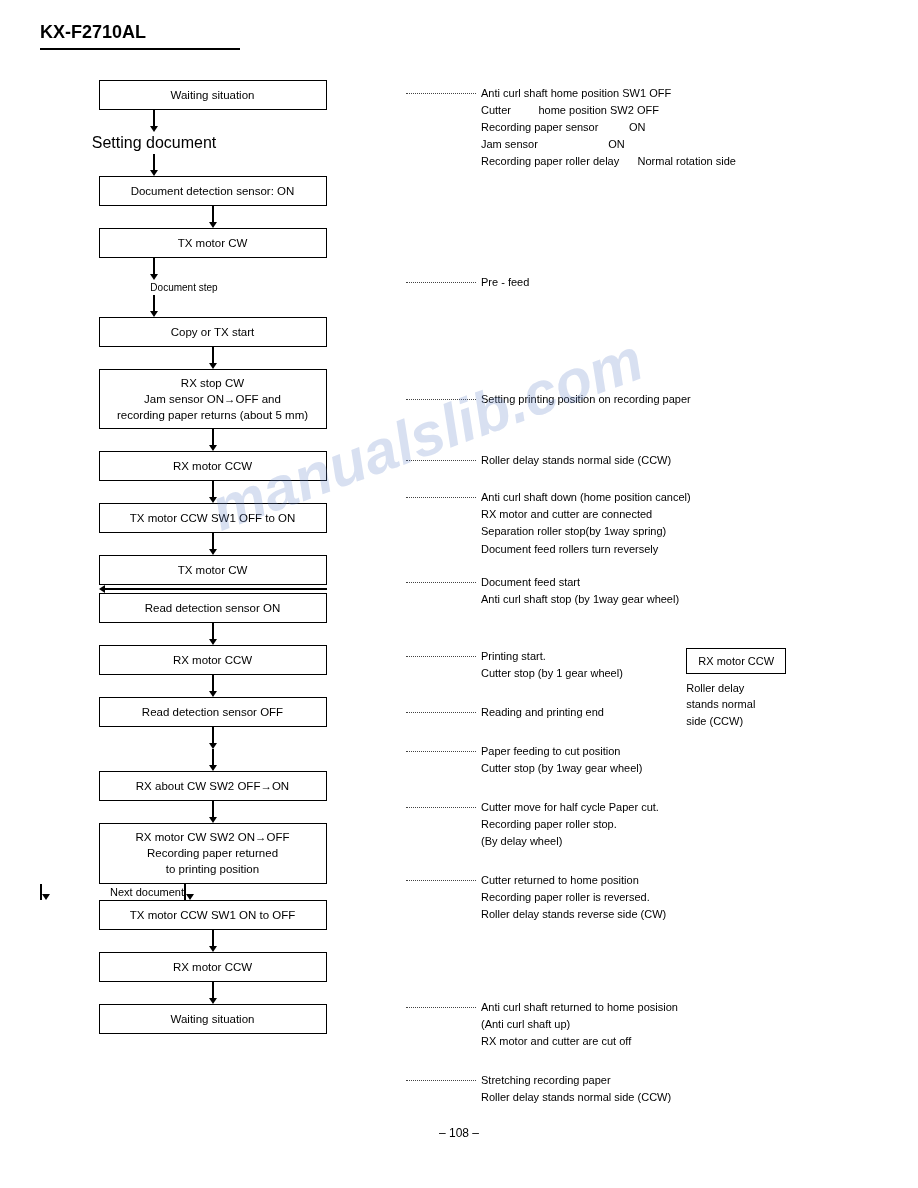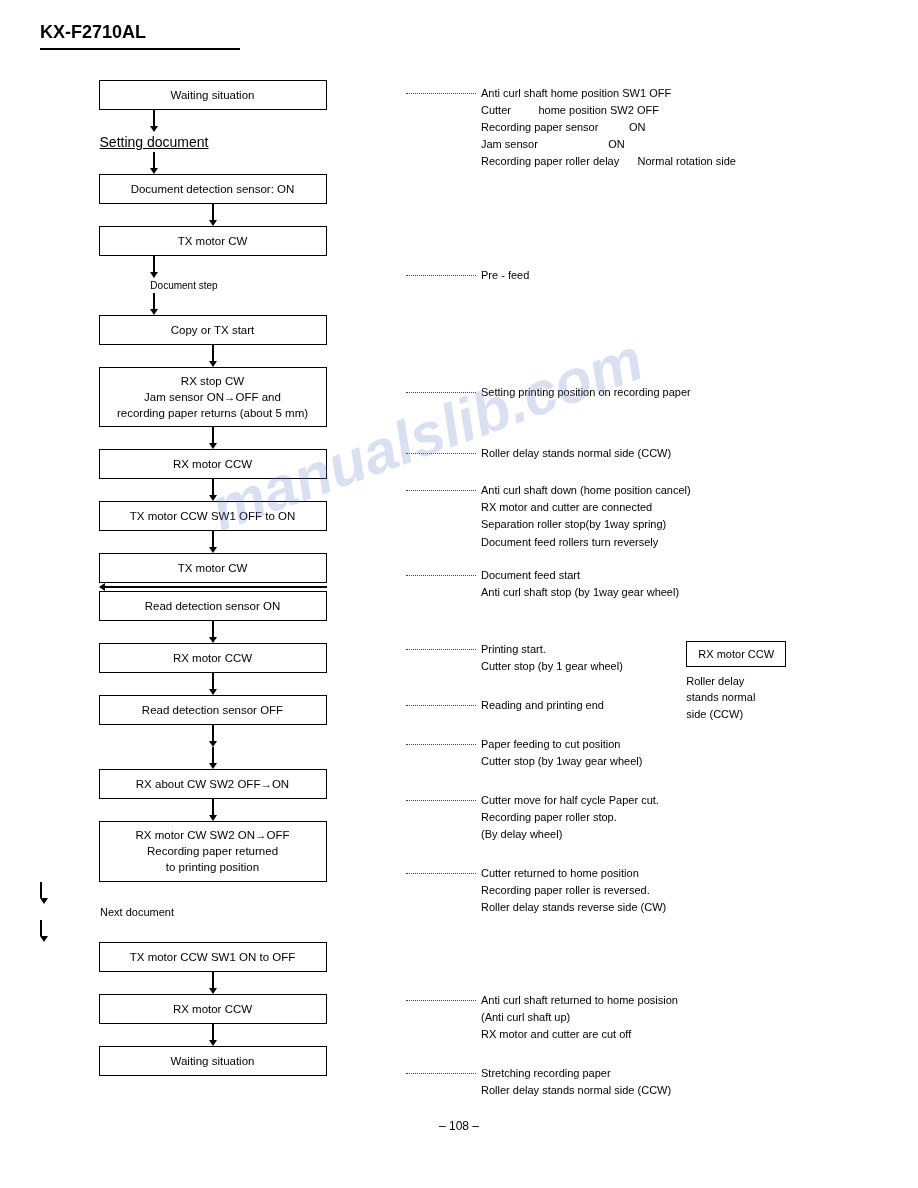--- a/index.html
+++ b/index.html
@@ -126,21 +126,21 @@
 
     <div class="left-section">
 
       <div class="fi">
         <div class="box">Waiting situation</div>
       </div>
 
       <div style="display:flex;flex-direction:column;align-items:center;width:228px;">
         <div style="width:2px;height:16px;background:#000;margin:0 auto;"></div>
         <div style="width:0;height:0;border-left:4px solid transparent;border-right:4px solid transparent;border-top:6px solid #000;margin:0 auto;"></div>
-        <div style="font-size:14px;text-align:center;margin:2px 4px;text-decoration:underline;">Setting document</div>
+        <div style="font-size:16px;text-align:center;margin:2px 4px;">Setting document</div>
         <div style="width:2px;height:16px;background:#000;margin:0 auto;"></div>
         <div style="width:0;height:0;border-left:4px solid transparent;border-right:4px solid transparent;border-top:6px solid #000;margin:0 auto;"></div>
       </div>
 
       <div class="fi">
         <div class="box">Document detection sensor: ON</div>
       </div>
 
       <div style="display:flex;flex-direction:column;align-items:center;">
         <div style="width:2px;height:16px;background:#000;"></div>
@@ -251,21 +251,21 @@
       </div>
 
       <div class="fi">
         <div class="box" style="min-height:52px;flex-direction:column;">
           <span>RX motor CW SW2 ON→OFF</span>
           <span>Recording paper returned</span>
           <span>to printing position</span>
         </div>
       </div>
 
-      <div style="display:flex;flex-direction:column;align-items:flex-start;width:228px;">
+      <div style="display:flex;flex-direction:row;align-items:flex-end;width:228px;">
         <div style="width:2px;height:16px;background:#000;"></div>
         <div style="width:0;height:0;border-left:4px solid transparent;border-right:4px solid transparent;border-top:6px solid #000;"></div>
         <div style="font-size:11px;text-align:center;margin:2px 0 2px 60px;">Next document</div>
         <div style="width:2px;height:16px;background:#000;"></div>
         <div style="width:0;height:0;border-left:4px solid transparent;border-right:4px solid transparent;border-top:6px solid #000;"></div>
       </div>
 
       <div class="fi">
         <div class="box">TX motor CCW SW1 ON to OFF</div>
       </div>
@@ -294,21 +294,21 @@
 
       <div style="margin-top:5px;">
         <div class="ann">
           <div class="dotline"></div>
           <div class="annotation-content">Anti curl shaft home position SW1 OFF<br>Cutter &nbsp;&nbsp;&nbsp;&nbsp;&nbsp;&nbsp;&nbsp; home position SW2 OFF<br>Recording paper sensor &nbsp;&nbsp;&nbsp;&nbsp;&nbsp;&nbsp;&nbsp;&nbsp; ON<br>Jam sensor &nbsp;&nbsp;&nbsp;&nbsp;&nbsp;&nbsp;&nbsp;&nbsp;&nbsp;&nbsp;&nbsp;&nbsp;&nbsp;&nbsp;&nbsp;&nbsp;&nbsp;&nbsp;&nbsp;&nbsp;&nbsp; ON<br>Recording paper roller delay &nbsp;&nbsp;&nbsp;&nbsp; Normal rotation side</div>
         </div>
       </div>
 
       <div style="height:88px;"></div>
 
-      <div style="margin-top:9px;">
+      <div style="margin-top:16px;">
         <div class="ann">
           <div class="dotline"></div>
           <div class="annotation-content">Pre - feed</div>
         </div>
       </div>
 
       <div style="height:74px;"></div>
 
       <div style="margin-top:26px;">
         <div class="ann">

